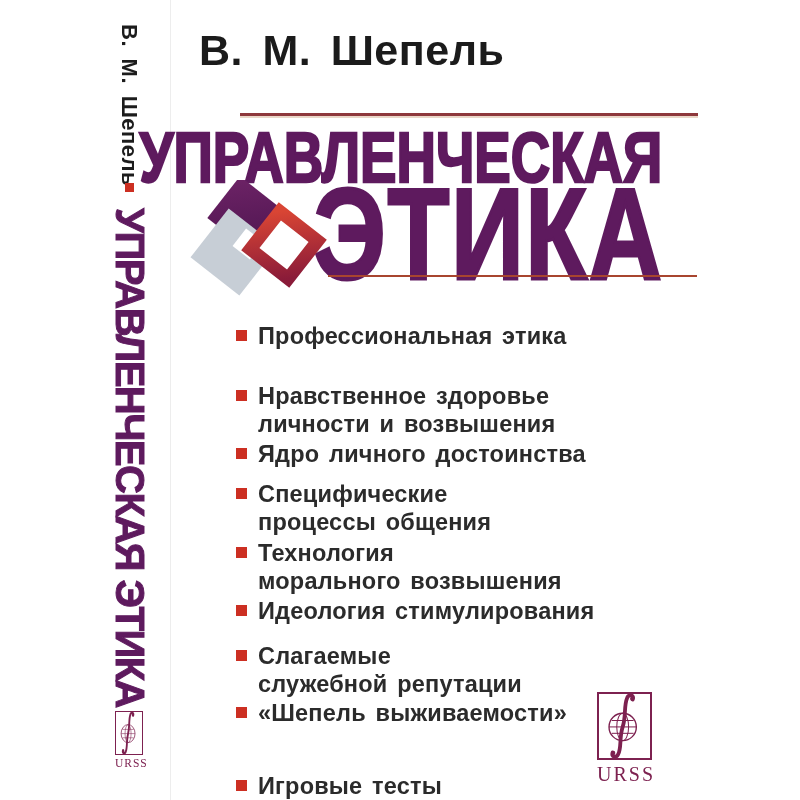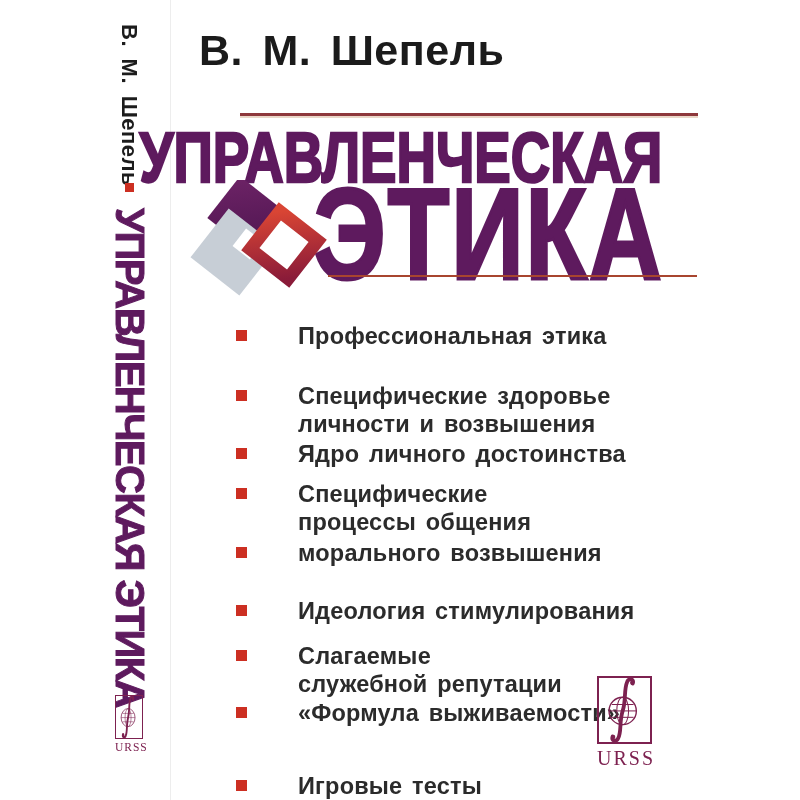--- a/index.html
+++ b/index.html
@@ -29,24 +29,24 @@
   .title-2{right:136px;top:169px;font-size:130px;letter-spacing:2px;
            transform:scaleX(0.78);-webkit-text-stroke:3px #5e1a5e;}
   .rule-title{position:absolute;left:328px;top:275px;width:369px;height:2px;background:#a8452f;}
   .diamonds{position:absolute;left:160px;top:180px;}
 
   
   .topic{position:absolute;left:236px;display:flex;align-items:flex-start;}
   .bullet{flex:0 0 auto;width:11px;height:11px;background:#cc2f22;margin-top:8px;margin-right:11px;}
   .topic-text{font-size:23.5px;font-weight:bold;color:#2b2b2b;line-height:28px;
               letter-spacing:0.2px;word-spacing:3px;}
-  .tl{display:block;white-space:nowrap;margin-left:40px;}
+  .tl{display:block;white-space:nowrap;}
 
   
-  .logo{position:absolute;text-align:center;color:#7d2150;}
+  .logo{position:absolute;text-align:center;color:#7d2150;margin-top:16px;}
   .logo-frame{position:relative;border:2px solid #7d2150;}
   .logo-main .logo-frame{width:51px;height:64px;}
   .logo-spine .logo-frame{width:26px;height:42px;border-width:1.5px;}
   .logo-frame svg{position:absolute;left:0;top:0;width:100%;height:100%;}
   .logo-label{font-family:"Liberation Serif","DejaVu Serif",serif;color:#7d2150;}
   .logo-main .logo-label{font-size:20px;letter-spacing:2px;margin-top:3px;}
   .logo-spine .logo-label{font-size:11.5px;letter-spacing:1px;margin-top:2px;}
   .logo-main{left:597px;top:676px;width:55px;}
   .logo-spine{left:115px;top:695px;width:30px;}
 </style>
@@ -104,60 +104,61 @@
 
   <div class="topic" style="top:322px">
     <span class="bullet"></span>
     <span class="topic-text">
       <span class="tl">Профессиональная этика</span>
     </span>
   </div>
   <div class="topic" style="top:382px">
     <span class="bullet"></span>
     <span class="topic-text">
-      <span class="tl">Специфические здоровье</span>
+      <span class="tl">Нравственное здоровье</span>
       <span class="tl">личности и возвышения</span>
     </span>
   </div>
   <div class="topic" style="top:440px">
     <span class="bullet"></span>
     <span class="topic-text">
       <span class="tl">Ядро личного достоинства</span>
     </span>
   </div>
   <div class="topic" style="top:480px">
     <span class="bullet"></span>
     <span class="topic-text">
       <span class="tl">Специфические</span>
       <span class="tl">процессы общения</span>
     </span>
   </div>
   <div class="topic" style="top:539px">
     <span class="bullet"></span>
     <span class="topic-text">
+      <span class="tl">Технология</span>
       <span class="tl">морального возвышения</span>
     </span>
   </div>
   <div class="topic" style="top:642px">
     <span class="bullet"></span>
     <span class="topic-text">
       <span class="tl">Слагаемые</span>
       <span class="tl">служебной репутации</span>
     </span>
   </div>
   <div class="topic" style="top:597px">
     <span class="bullet"></span>
     <span class="topic-text">
       <span class="tl">Идеология стимулирования</span>
     </span>
   </div>
   <div class="topic" style="top:699px">
     <span class="bullet"></span>
     <span class="topic-text">
-      <span class="tl">«Формула выживаемости»</span>
+      <span class="tl">«Шепель выживаемости»</span>
     </span>
   </div>
   <div class="topic" style="top:772px">
     <span class="bullet"></span>
     <span class="topic-text">
       <span class="tl">Игровые тесты</span>
     </span>
   </div>
 
   <div class="logo logo-main">

